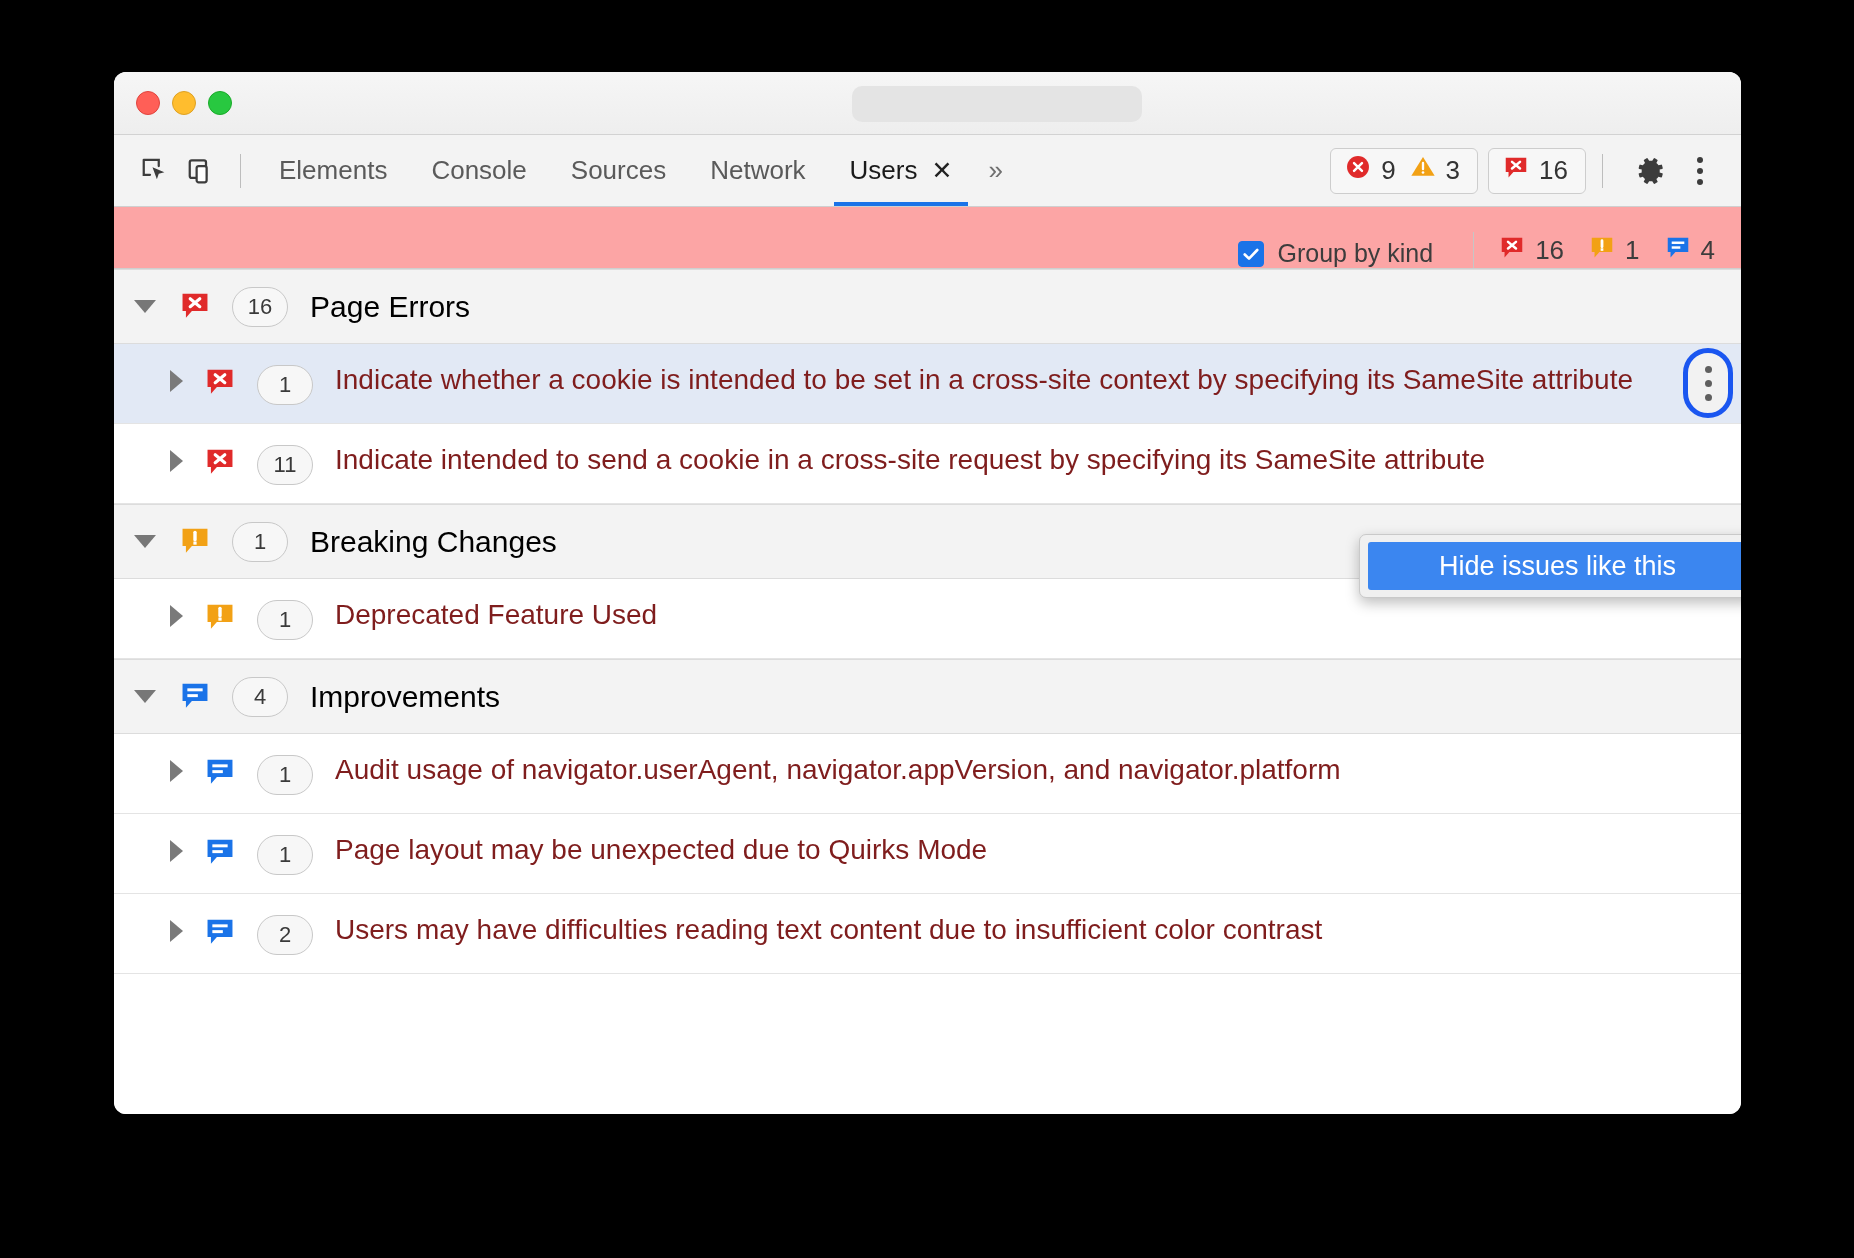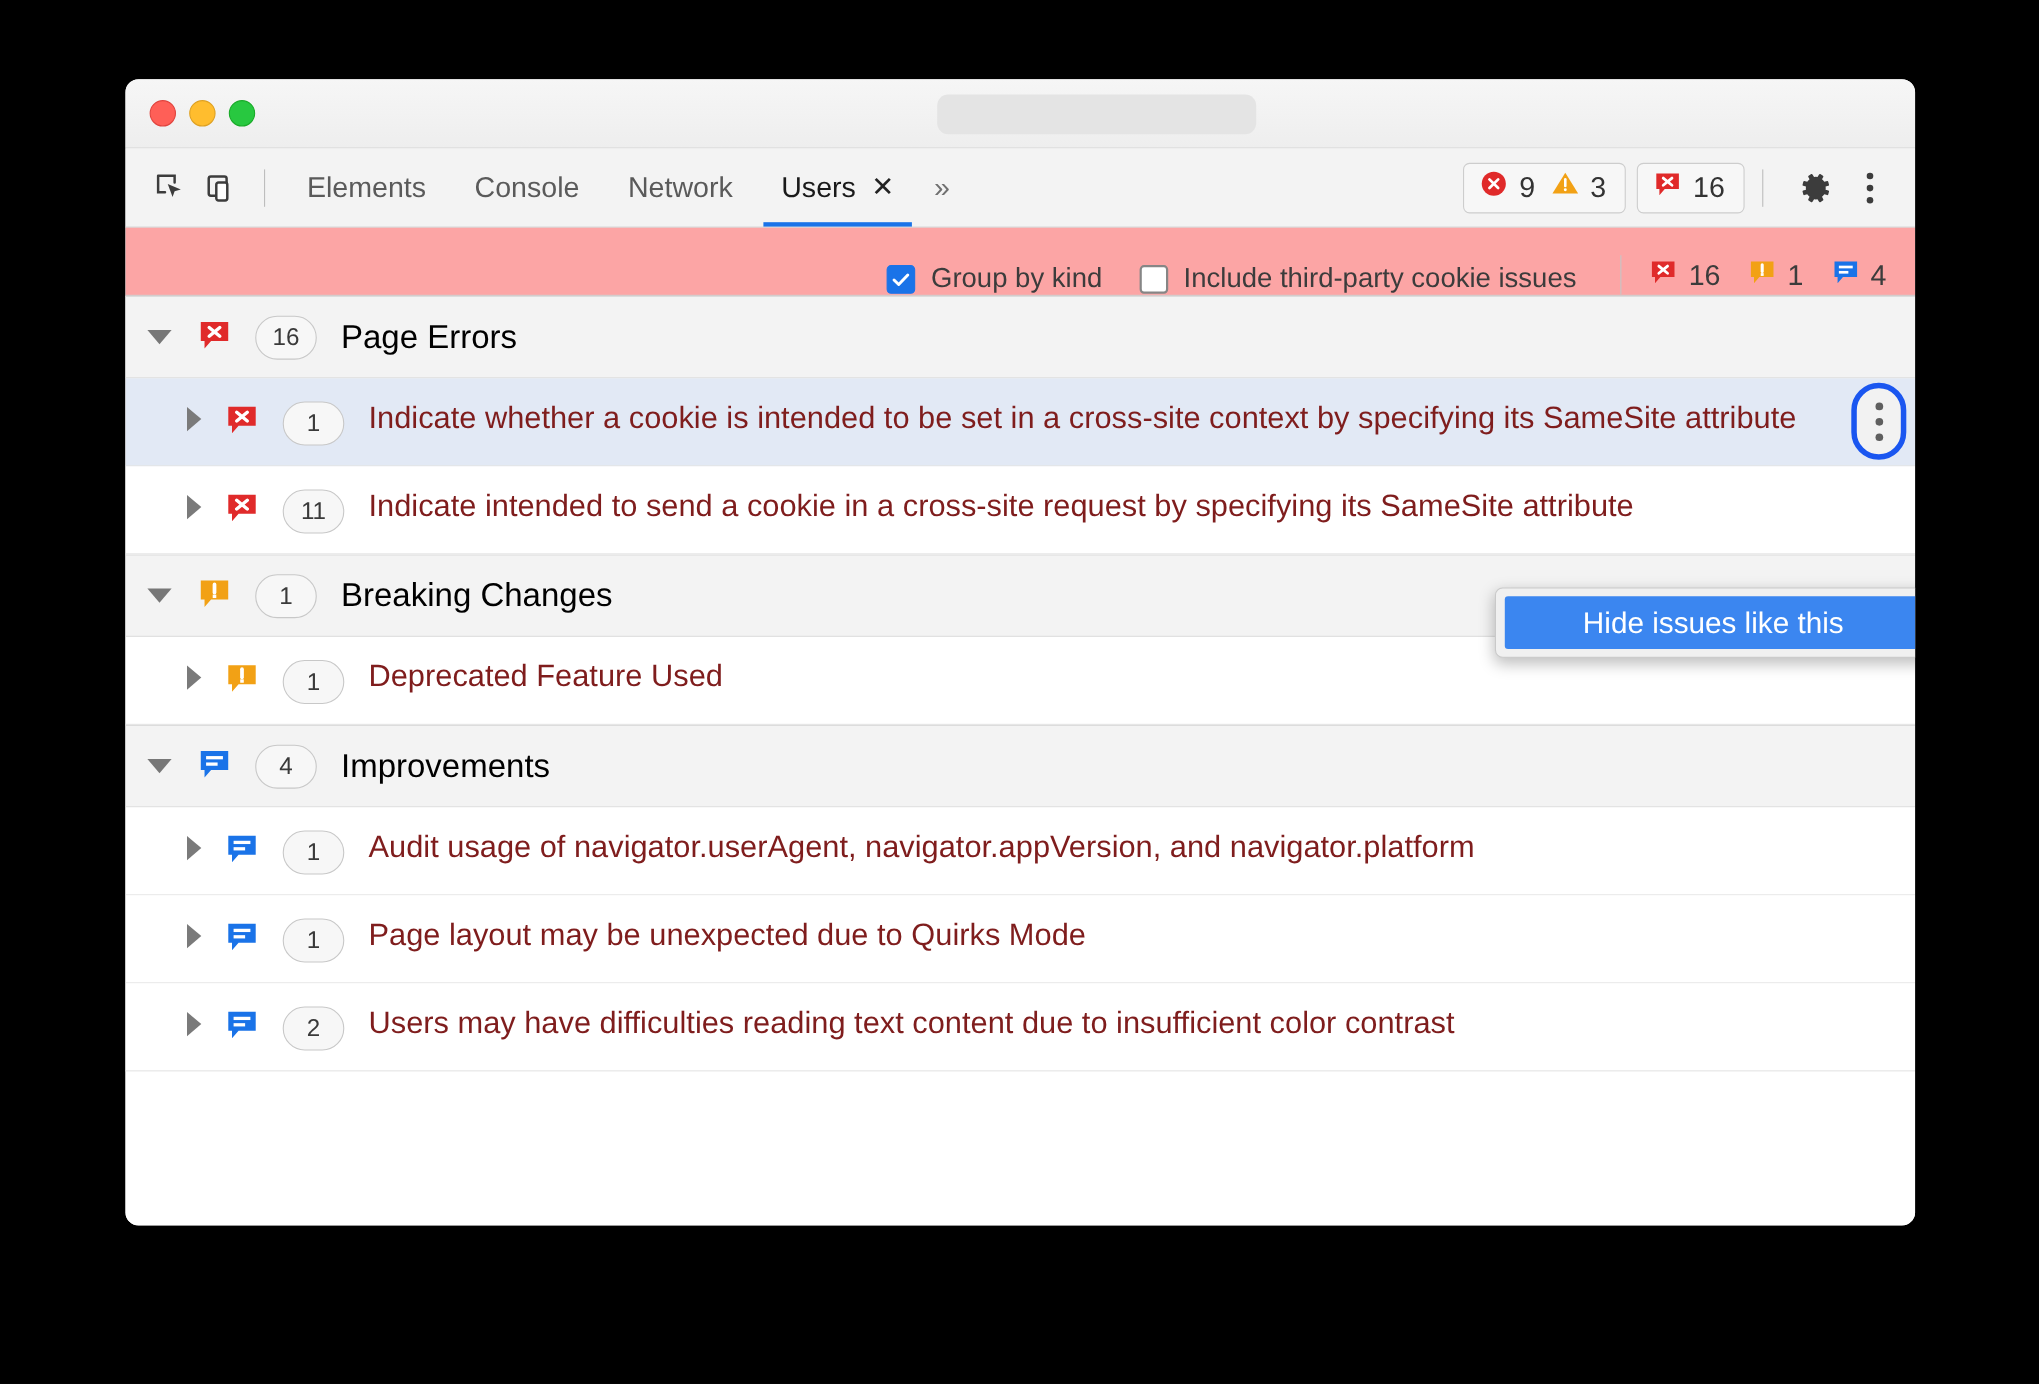--- a/index.html
+++ b/index.html
@@ -395,20 +395,23 @@
       <div class="divider-v"></div>
 
       <div class="tabs">
         <div class="tab">
             <span>Elements</span>
           </div>
         <div class="tab">
             <span>Console</span>
           </div>
         <div class="tab">
+            <span>Sources</span>
+          </div>
+        <div class="tab">
             <span>Network</span>
           </div>
         <div class="tab active">
           <span>Users</span>
           <span class="tab-close">✕</span>
         </div>
         <div class="more-tabs">»</div>
       </div>
 
       <div class="tab-spacer"></div>
@@ -463,24 +466,20 @@
     <div class="filterbar">
       <label class="check-item">
         <span class="cb on">
           <svg width="20" height="20" viewBox="0 0 24 24">
               <path d="M4.5 12.6 L9.6 17.6 L19.5 7.2" stroke="#ffffff" stroke-width="3.2" fill="none" stroke-linecap="round" stroke-linejoin="round"></path>
             </svg>
         </span>
         <span>Group by kind</span>
       </label>
 
-      <label class="check-item">
-        <span class="cb off"></span>
-        <span>Include third-party cookie issues</span>
-      </label>
 
       <div class="fb-sep"></div>
 
       <div class="fb-count">
         <span>
           <svg width="28" height="28" viewBox="0 0 24 24">
             <path d="M3.2 4 H20.8 V16.2 H9.8 L5.6 21 V16.2 H3.2 Z" fill="#e02a2a"></path>
             <path d="M8.6 7.6 L15.4 13.2 M15.4 7.6 L8.6 13.2" stroke="#ffffff" stroke-width="2.2" stroke-linecap="round"></path>
           </svg>
         </span>

